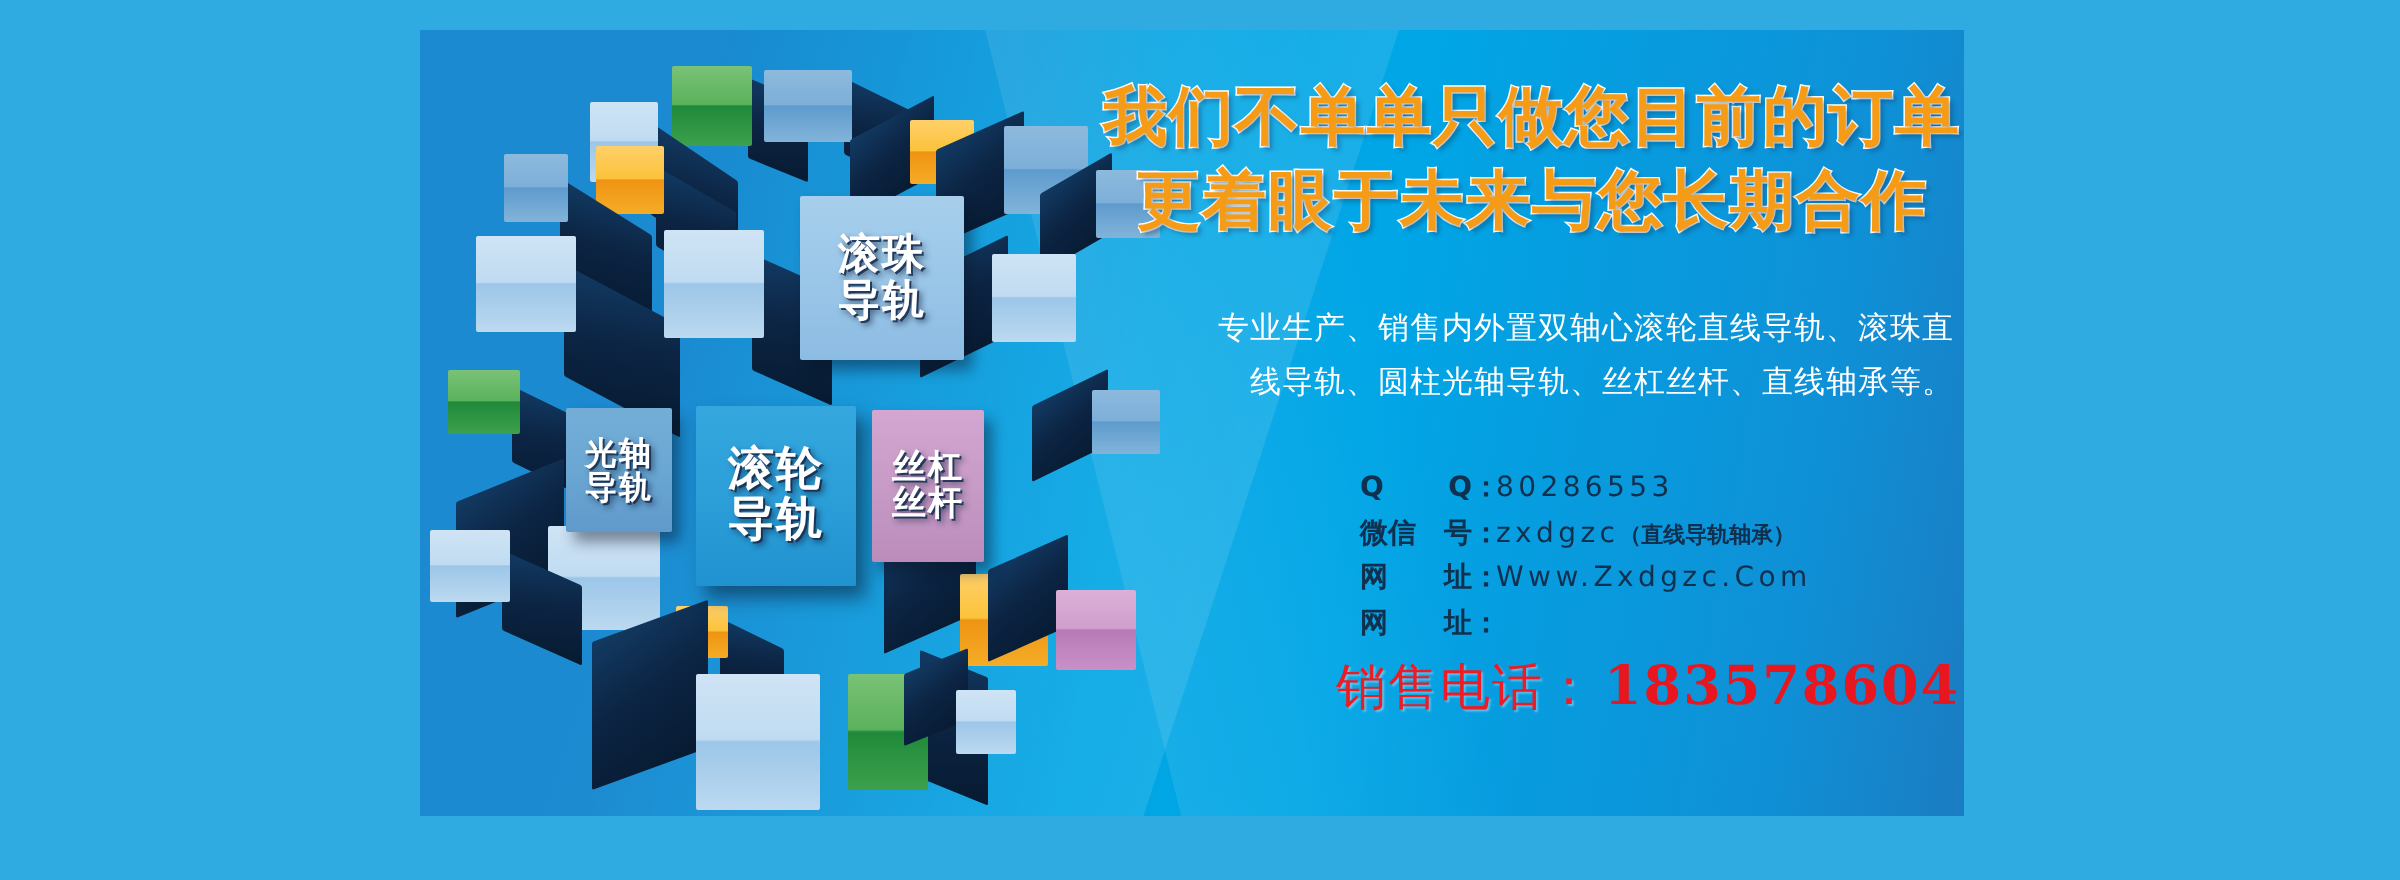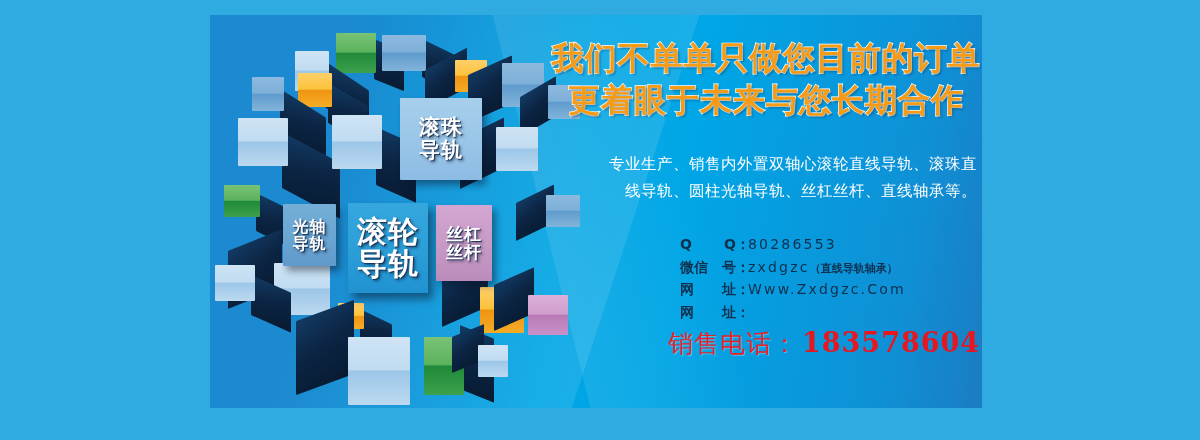--- a/index.html
+++ b/index.html
@@ -103,21 +103,21 @@
   #box-guangzhou {
     left: 73px; top: 189px;
     width: 53px; height: 62px;
     font-size: 16px;
     background: linear-gradient(180deg, #74aed7 0%, #6aa7d3 50%, #6099cb 100%);
     box-shadow: 4px 5px 7px rgba(8,20,40,0.45);
   }
   #box-gunlun {
     left: 138px; top: 188px;
     width: 80px; height: 90px;
-    font-size: 30px;
+    font-size: 23px;
     background: linear-gradient(180deg, #35a7de 0%, #2c9fd9 50%, #2092d0 100%);
     box-shadow: 5px 6px 9px rgba(8,20,40,0.5);
   }
   #box-sigang {
     left: 226px; top: 190px;
     width: 56px; height: 76px;
     font-size: 17px;
     background: linear-gradient(180deg, #d4a6d2 0%, #c79bc6 50%, #bb8cbb 100%);
     box-shadow: 4px 5px 7px rgba(8,20,40,0.45);
   }

